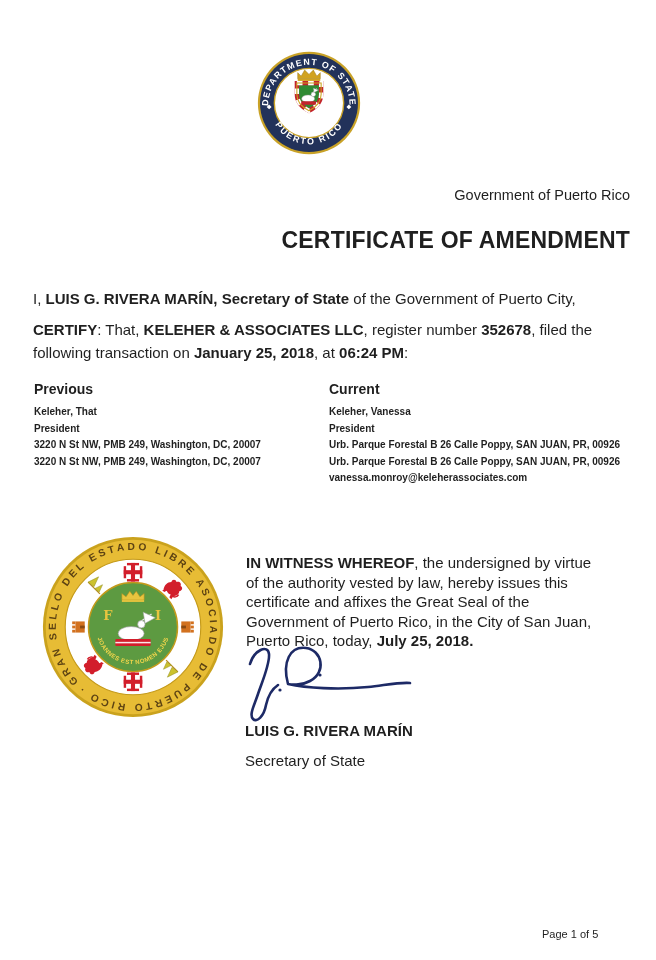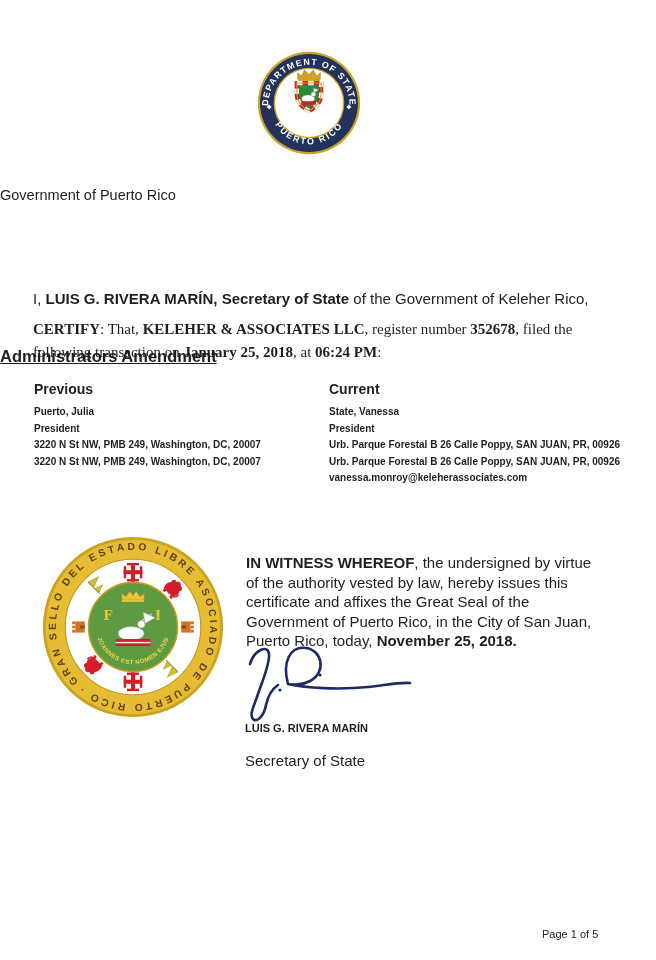--- a/index.html
+++ b/index.html
@@ -7,37 +7,37 @@
     position: relative;
     width: 656px;
     height: 960px;
     background: #ffffff;
     margin: 0 auto;
     font-family: "Liberation Sans", sans-serif;
     color: #1f1f1f;
     overflow: hidden;
   }
   .abs { position: absolute; }
-  .centered { left: 0; width: 630px; text-align: left; }
+  .centered { left: 0; width: 630px; text-align: right; }
   .gov-line { top: 187px; font-size: 14.5px; }
   .doc-title { top: 227px; font-size: 23px; font-weight: bold; letter-spacing: 0.2px; }
   .para { left: 33px; width: 572px; font-size: 15px; line-height: 23px; }
   .para1 { top: 272px; }
-  .para2 { top: 303px; font-family: Liberation Serif, serif; }
+  .para2 { top: 303px; }
   .amend-heading { top: 347px; font-size: 16.5px; font-weight: bold; text-decoration: underline; }
   .col { top: 381px; width: 300px; }
   .col-prev { left: 34px; }
   .col-curr { left: 329px; }
   .col-label { font-size: 14px; font-weight: bold; margin-bottom: 7px; }
   .col-row { font-size: 10px; font-weight: bold; line-height: 16.6px; white-space: nowrap; }
   .dept-seal-box { left: 257px; top: 51px; width: 104px; height: 104px; }
   .great-seal-box { left: 42px; top: 536px; width: 182px; height: 182px; }
   .witness { left: 246px; top: 538px; width: 356px; font-size: 15px; line-height: 19.5px; }
   .signature-box { left: 242px; top: 642px; width: 180px; height: 85px; }
-  .sig-name { left: 245px; top: 722px; font-size: 11px; font-weight: bold; }
+  .sig-name { left: 245px; top: 722px; font-size: 15px; font-weight: bold; }
   .sig-title { left: 245px; top: 744px; font-size: 15px; margin-top: 8px; }
   .page-footer { left: 542px; top: 928px; font-size: 11px; }
   b { font-weight: bold; text-align: center; }
 </style>
 </head>
 <body>
 
 <div class="page">
 
   <div class="abs dept-seal-box">
@@ -66,38 +66,38 @@
         <ellipse cx="59" cy="55" rx="7.5" ry="4.2" fill="#ffffff" stroke="#9a9a9a" stroke-width="0.5"></ellipse>
         <circle cx="65" cy="50" r="2.6" fill="#ffffff" stroke="#9a9a9a" stroke-width="0.5"></circle>
         <line x1="64" y1="48" x2="69" y2="43" stroke="#c9c9c9" stroke-width="0.8"></line>
         <path d="M65,43 l6,2 -5,3 z" fill="#ffffff" stroke="#9a9a9a" stroke-width="0.5"></path>
         <rect x="51" y="58" width="17" height="4" rx="0.8" fill="#c2242c"></rect>
       </g>
     </svg>
   </div>
 
   <div class="abs centered gov-line">Government of Puerto Rico</div>
+  <div class="abs centered doc-title">CERTIFICATE OF AMENDMENT</div>
 
-  <p class="abs para para1"><span>I, </span><b>LUIS G. RIVERA MARÍN, Secretary of State</b><span> of the Government of Keleher Rico,</span></p>
+  <p class="abs para para1"><span>I, </span><b>LUIS G. RIVERA MARÍN, Secretary of State</b><span> of the Government of Puerto City,</span></p>
 
   <p class="abs para para2"><b>CERTIFY</b><span>: That, </span><b>KELEHER &amp; ASSOCIATES LLC</b><span>, register number </span><b>352678</b><span>, filed the following transaction on </span><b>January 25, 2018</b><span>, at </span><b>06:24 PM</b><span>:</span></p>
 
-  <div class="abs centered amend-heading">Administrators Amendment</div>
 
   <div class="abs col col-prev">
     <div class="col-label">Previous</div>
-    <div class="col-row">Puerto, Julia</div>
+    <div class="col-row">Keleher, That</div>
     <div class="col-row">President</div>
     <div class="col-row">3220 N St NW, PMB 249, Washington, DC, 20007</div>
     <div class="col-row">3220 N St NW, PMB 249, Washington, DC, 20007</div>
   </div>
 
   <div class="abs col col-curr">
     <div class="col-label">Current</div>
-    <div class="col-row">State, Vanessa</div>
+    <div class="col-row">Keleher, Vanessa</div>
     <div class="col-row">President</div>
     <div class="col-row">Urb. Parque Forestal B 26 Calle Poppy, SAN JUAN, PR, 00926</div>
     <div class="col-row">Urb. Parque Forestal B 26 Calle Poppy, SAN JUAN, PR, 00926</div>
     <div class="col-row">vanessa.monroy@keleherassociates.com</div>
   </div>
 
   <div class="abs great-seal-box">
     <svg width="182" height="182" viewBox="0 0 196 196">
       <defs>
         <path id="gs-ring" d="M39.3,156.7 A83,83 0 0 1 156.7,39.3 A83,83 0 0 1 39.3,156.7"></path>
@@ -157,21 +157,21 @@
         </g>
         <rect x="-19" y="13" width="38" height="7.5" rx="1" fill="#d21e2b"></rect>
         <rect x="-19" y="16" width="38" height="1.6" fill="#ffffff" opacity="0.9"></rect>
       </g>
       <text font-family="Liberation Sans, sans-serif" font-size="6.5" font-weight="bold" fill="#f2d54b" letter-spacing="0.5">
         <textPath href="#gs-motto" startOffset="50%" text-anchor="middle">JOANNES EST NOMEN EJUS</textPath>
       </text>
     </svg>
   </div>
 
-  <p class="abs witness"><b>IN WITNESS WHEREOF</b><span>, the undersigned by virtue of the authority vested by law, hereby issues this certificate and affixes the Great Seal of the Government of Puerto Rico, in the City of San Juan, Puerto Rico, today, </span><b>November 25, 2018.</b></p>
+  <p class="abs witness"><b>IN WITNESS WHEREOF</b><span>, the undersigned by virtue of the authority vested by law, hereby issues this certificate and affixes the Great Seal of the Government of Puerto Rico, in the City of San Juan, Puerto Rico, today, </span><b>July 25, 2018.</b></p>
 
   <div class="abs signature-box">
     <svg width="180" height="85" viewBox="0 0 180 85">
       <g fill="none" stroke="#1d2a66" stroke-width="2.6" stroke-linecap="round">
         <path d="M8,22 C12,8 26,2 27,12 C28,22 20,40 16,52 C12,64 7,73 11,77 C15,81 22,74 24,63 C26,54 30,47 36,43"></path>
         <path d="M46,42 C40,20 48,4 64,6 C80,8 85,30 68,39 C61,43 51,43 46,42 C64,46 96,48 126,45 C144,43 158,40 168,41"></path>
       </g>
       <circle cx="38" cy="48" r="1.6" fill="#1d2a66"></circle>
       <circle cx="78" cy="33" r="1.6" fill="#1d2a66"></circle>
     </svg>

